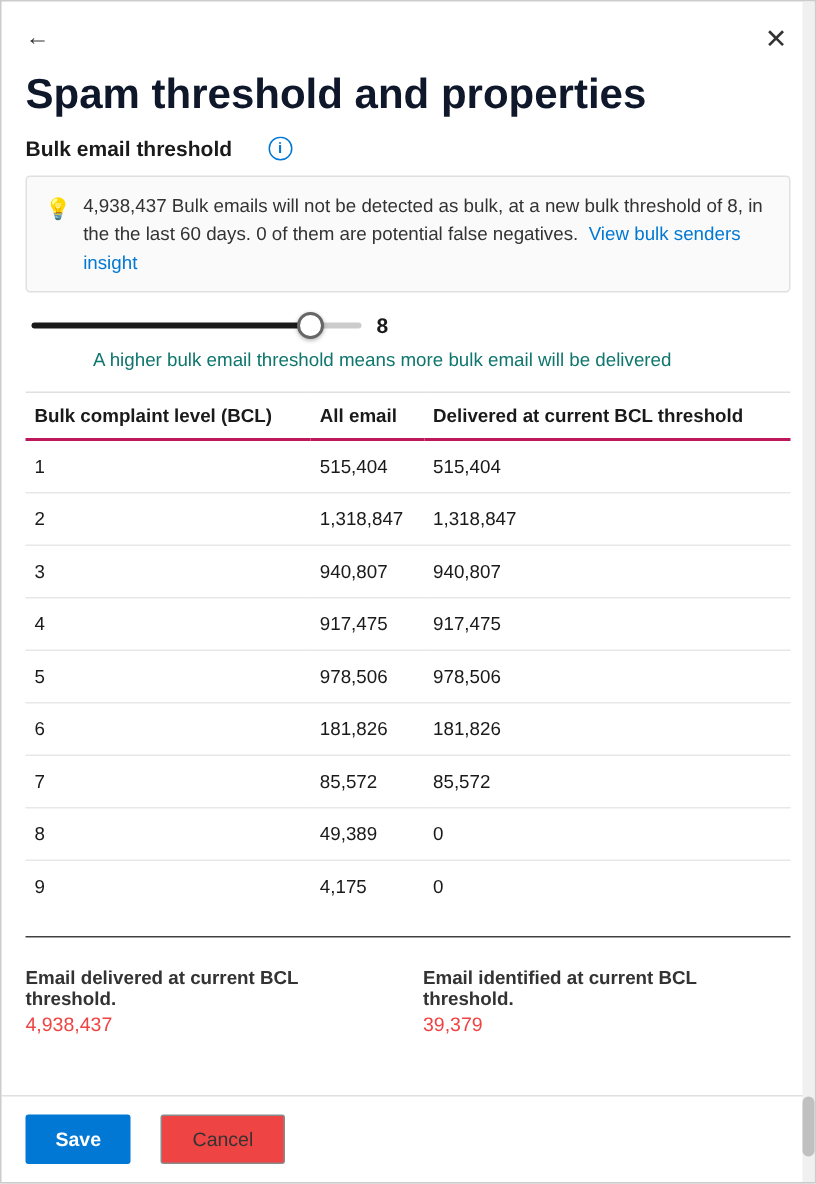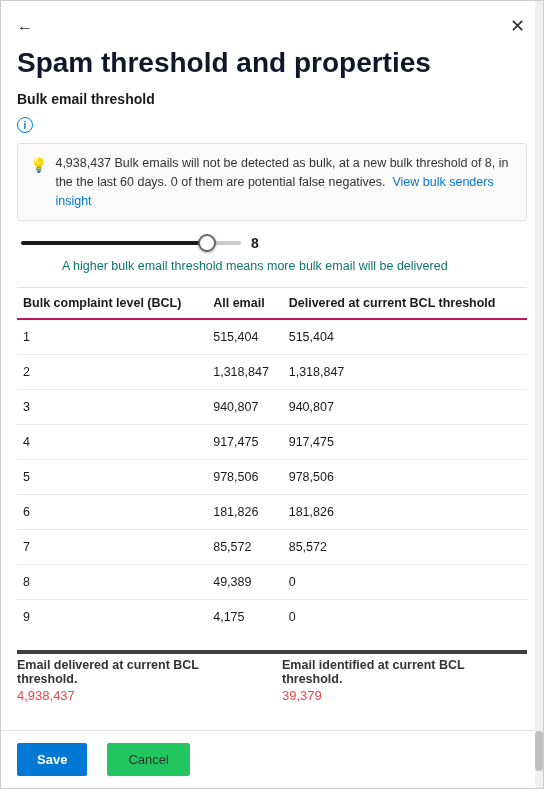--- a/index.html
+++ b/index.html
@@ -50,26 +50,25 @@
       padding: 0 16px 12px 16px;
       color: #0f172a;
     }
     .panel-body {
       padding: 0 16px;
       flex: 1;
       overflow-y: auto;
     }
     .section-label {
       display: flex;
-      gap: 10px;
+      gap: 24px;
       font-size: 14px;
       font-weight: 600;
       margin-bottom: 10px;
       color: #1a1a1a;
-      flex-direction: column;
     }
     .info-icon {
       display: inline-flex;
       align-items: center;
       justify-content: center;
       width: 16px;
       height: 16px;
       border: 1.5px solid #0078d4;
       border-radius: 50%;
       color: #0078d4;
@@ -159,22 +158,22 @@
       padding: 10px 6px;
       border-bottom: 1px solid #e8e8e8;
     }
     .table-wrap tr:last-child td {
       border-bottom: none;
     }
     .summary-row {
       display: flex;
       gap: 10px;
       margin-bottom: 14px;
-      border-top: 4px solid #404040;
-      padding-top: 4px;
+      border-top: 1px solid #404040;
+      padding-top: 20px;
     }
     .summary-cell {
       flex: 1;
       padding-right: 10px;
     }
     .summary-cell:last-child { padding-right: 0; }
     .summary-label {
       font-size: 12.5px;
       color: #333;
       font-weight: 600;
@@ -195,21 +194,21 @@
       background: #0078d4;
       color: #fff;
       border: none;
       padding: 8px 20px;
       font-size: 13px;
       font-weight: 600;
       border-radius: 2px;
       cursor: pointer;
     }
     .btn-cancel {
-      background: #22c55e;
+      background: #ef4444;
       color: #333;
       border: 1px solid #8a8a8a;
       padding: 8px 20px;
       font-size: 13px;
       border-radius: 2px;
       cursor: pointer;
     }
     .scrollbar-track {
       position: absolute;
       right: 0;

